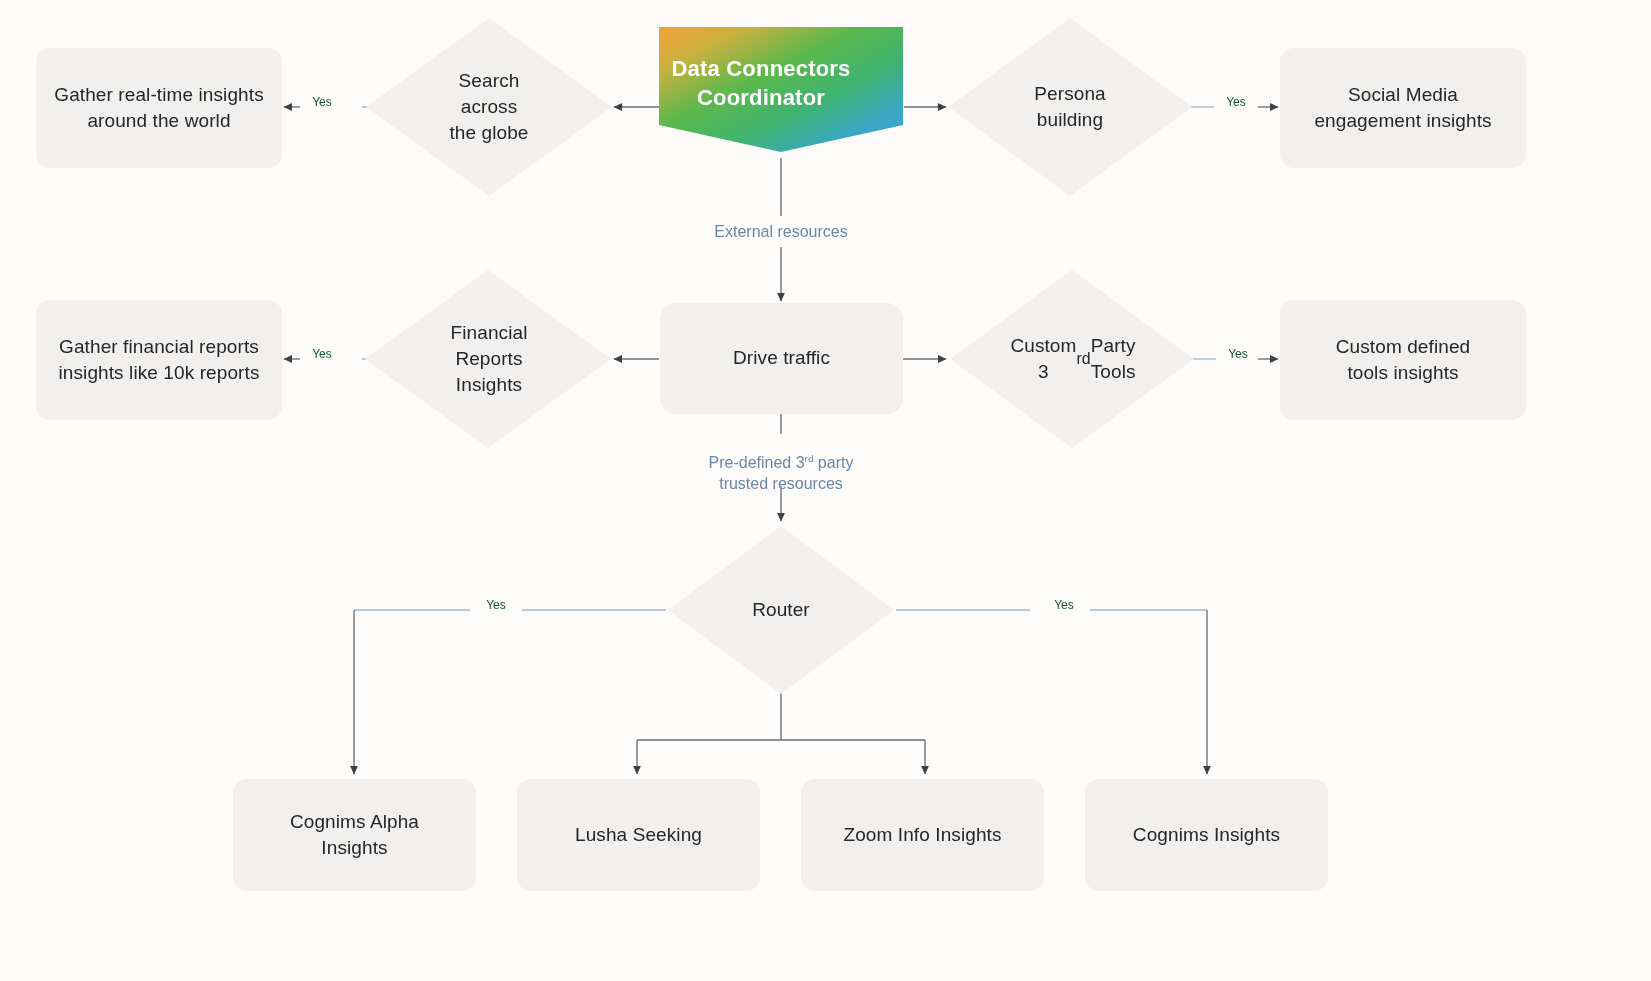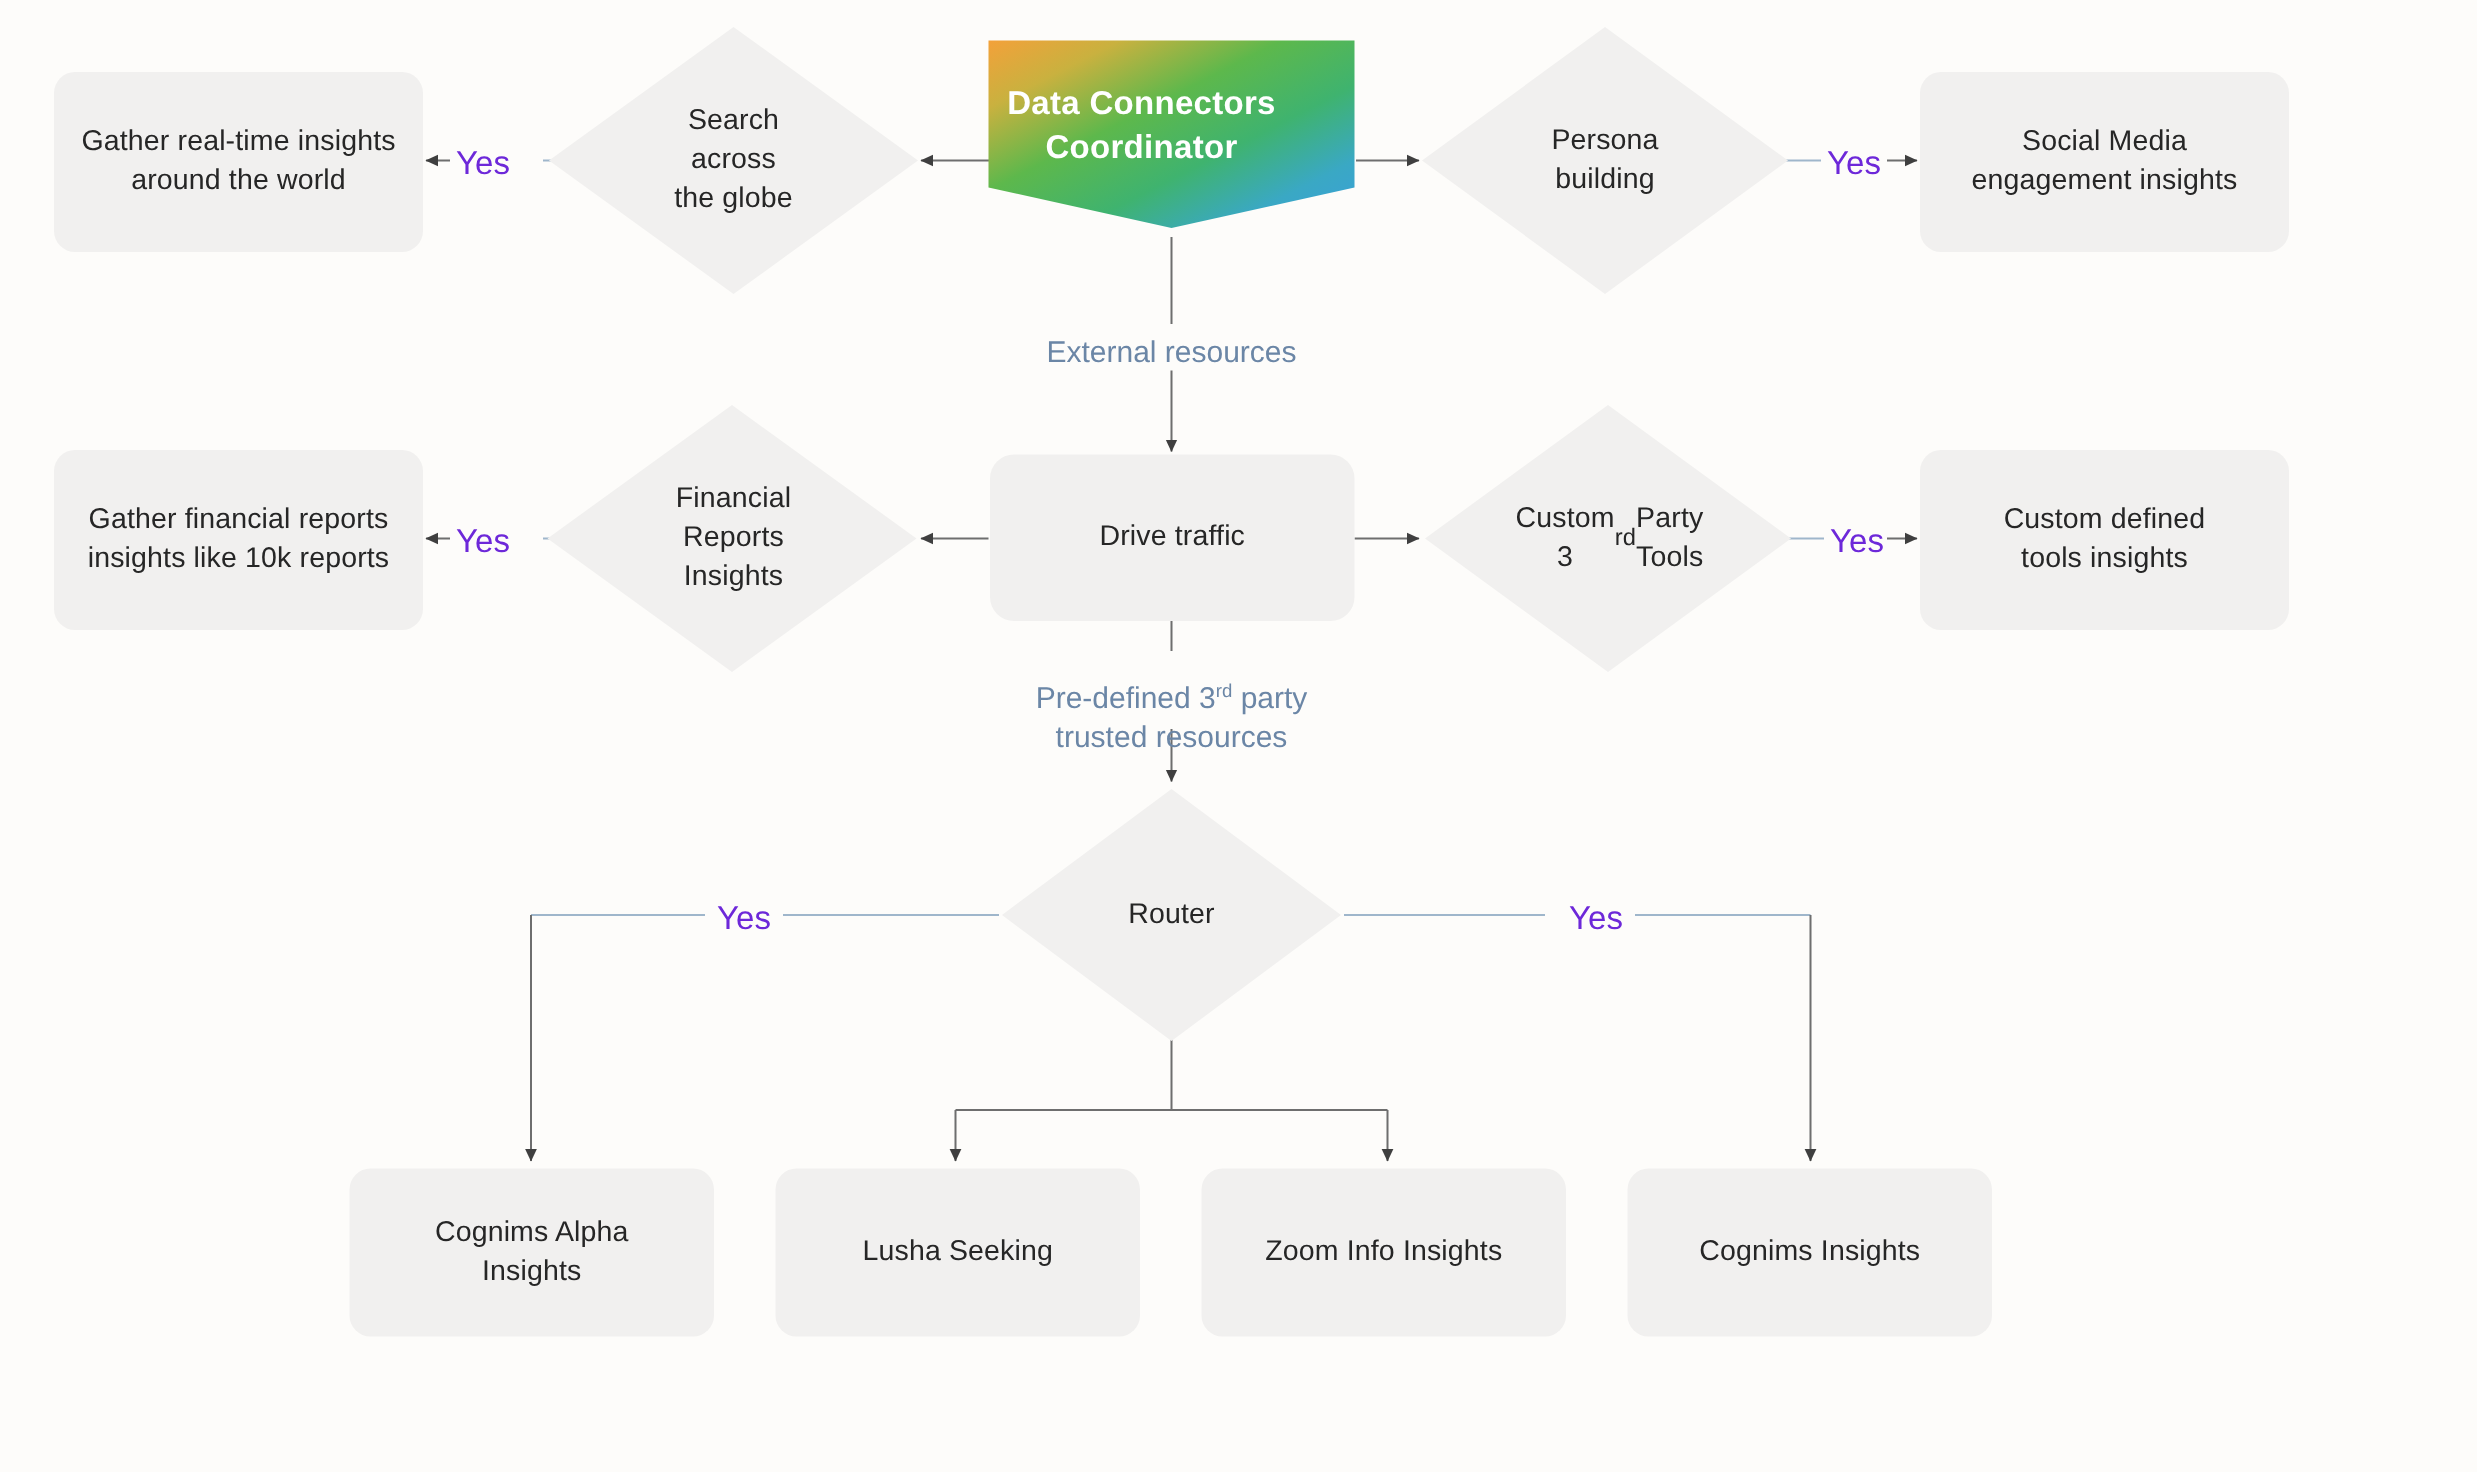--- a/index.html
+++ b/index.html
@@ -37,30 +37,30 @@
   }
   .node-text.hero {
     color: #ffffff;
     font-weight: 700;
     font-size: 22px;
     line-height: 1.32;
     letter-spacing: 0.2px;
   }
   .edge-label {
     position: absolute;
-    color: #6d28d9;
-    font-size: 22px;
+    color: #14532d;
+    font-size: 12px;
     text-align: center;
     white-space: pre-line;
     line-height: 1.3;
     pointer-events: none;
   }
   .edge-label.muted {
     color: #6b86a6;
-    font-size: 20px;
+    font-size: 16px;
   }
   .edge-label sup {
     font-size: 0.62em;
     vertical-align: super;
     line-height: 0;
   }
   .hit {
     position: absolute;
     cursor: pointer;
   }

